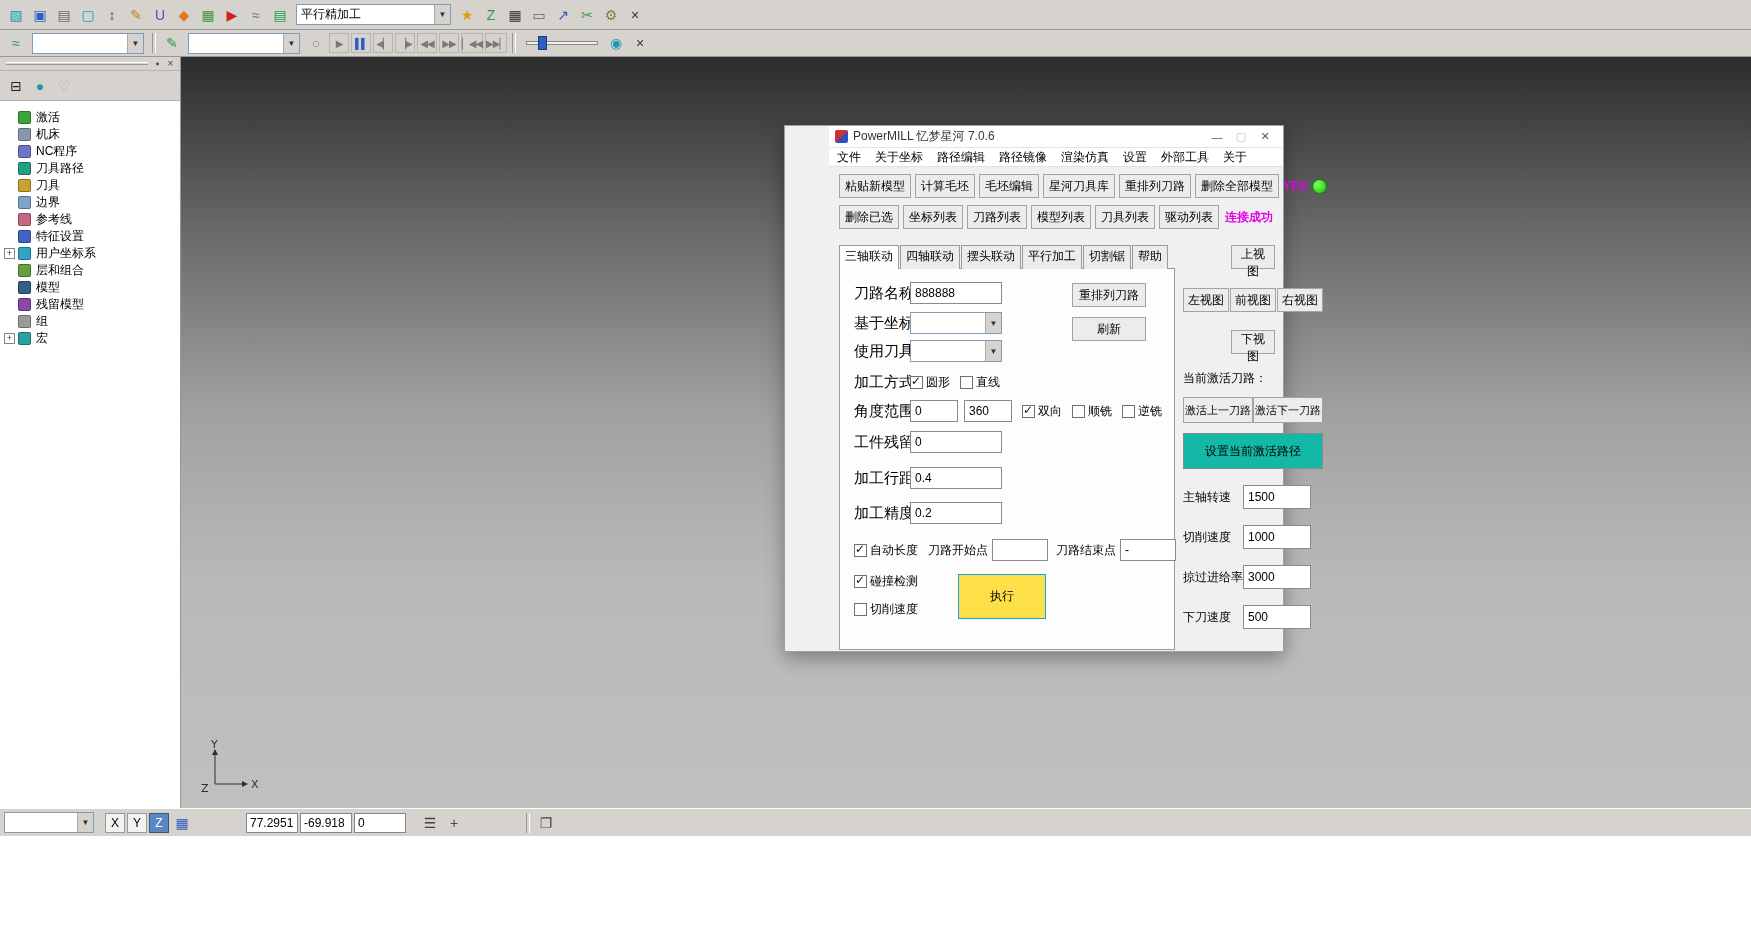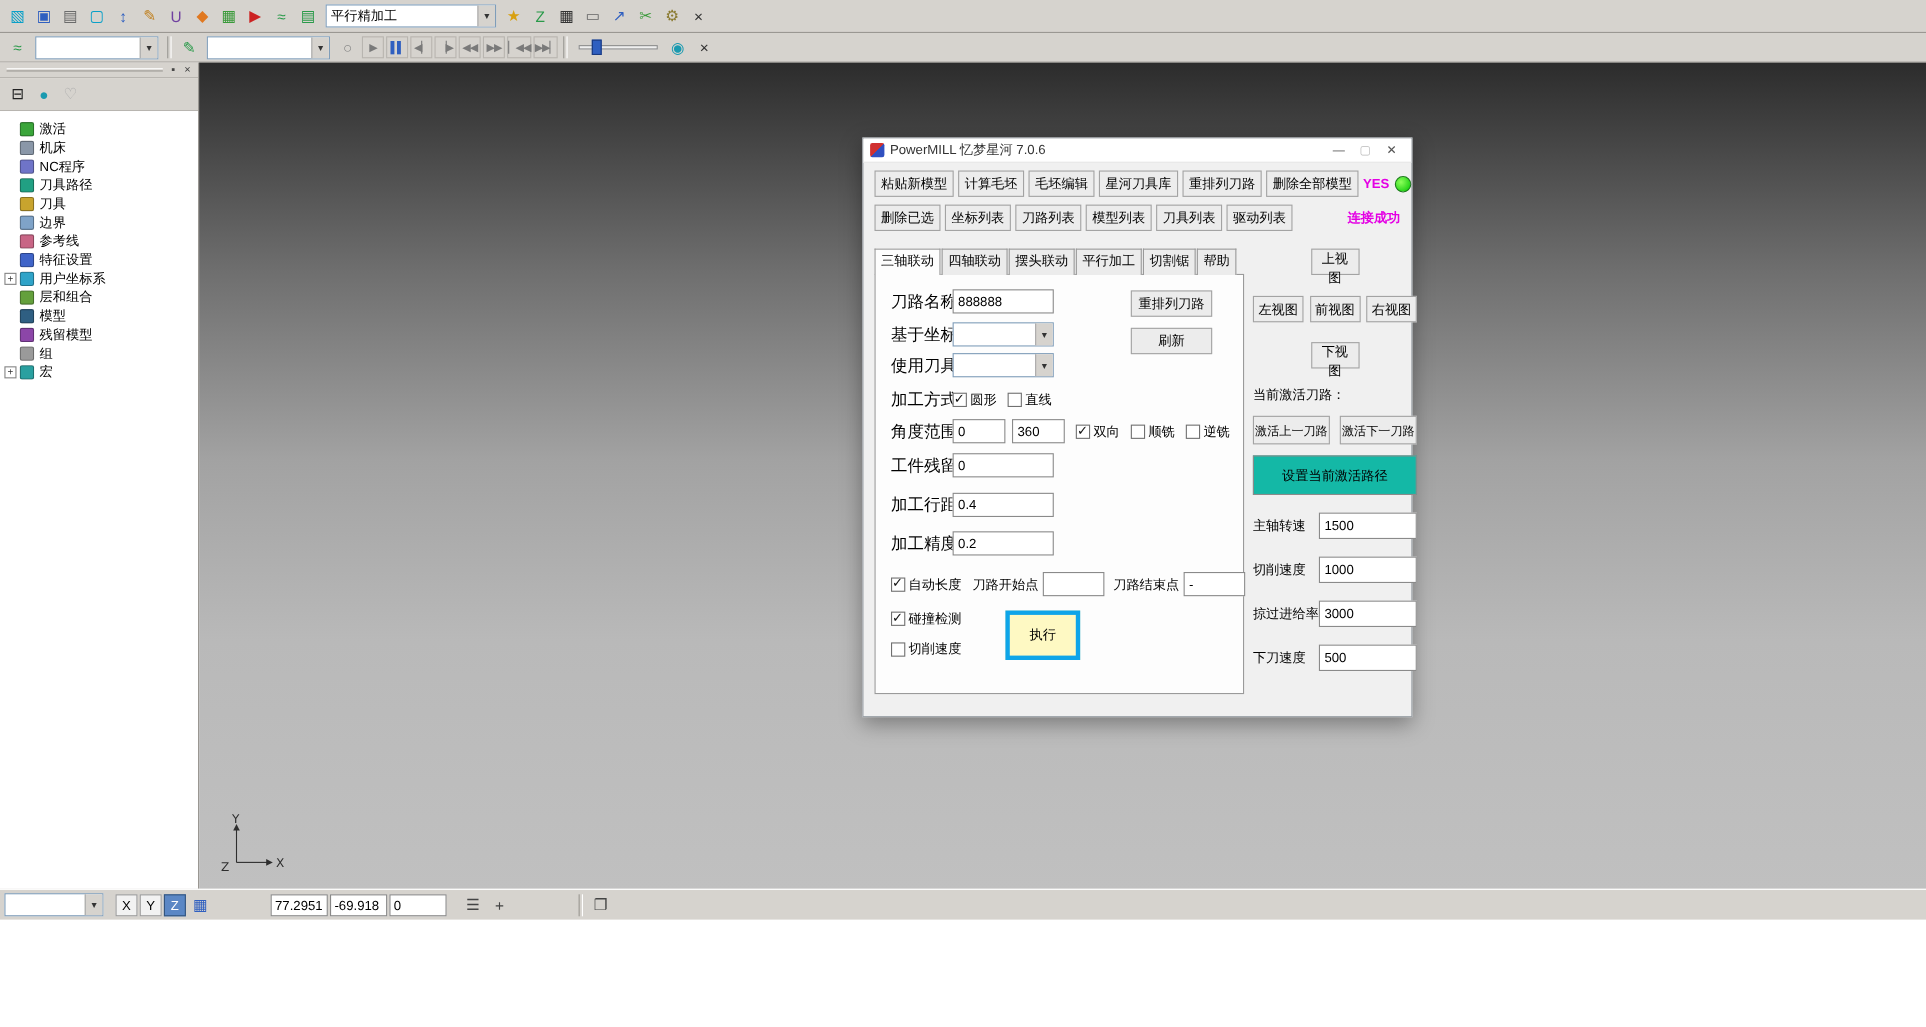--- a/index.html
+++ b/index.html
@@ -36,21 +36,21 @@
   #viewport{position:absolute;left:181px;top:57px;width:1570px;height:751px;background:linear-gradient(to bottom,#2c2c2c 0%,#6e6e6e 25%,#a2a2a2 48%,#b9b9b9 70%,#c0c0c0 100%);}
   #axis-triad{position:absolute;left:18px;top:683px;}
   #axis-triad text{font-size:11px;fill:#2e2e2e;font-family:"DejaVu Sans",sans-serif;}
   
   #statusbar{position:absolute;left:0;top:808px;height:28px;width:100%;background:#d6d3ce;border-top:1px solid #ffffff;display:flex;align-items:center;padding:0 4px;}
   .sb-combo{width:90px;margin-right:10px;}
   .sb-btn{width:20px;height:20px;margin:0 1px;background:#f2f2f2;border:1px solid #9a9a9a;font-size:12px;text-align:center;line-height:18px;cursor:default;}
   .sb-btn.active{background:#5b87c5;color:#fff;border-color:#33557f;}
   .sb-input{width:52px;height:20px;border:1px solid #888;padding:0 3px;font-size:12px;background:#fff;margin:0 1px;}
   
-  #dialog{position:absolute;left:784px;top:125px;width:500px;height:527px;background:#f0f0f0;border:1px solid #9aa0a6;box-shadow:0 6px 18px rgba(0,0,0,.35);z-index:10;}
+  #dialog{position:absolute;left:784px;top:125px;width:500px;height:527px;background:#f0f0f0;border:1px solid #9aa0a6;box-shadow:0 6px 18px rgba(0,0,0,.35);z-index:10;padding-left:44px;}
   .dlg-title{height:22px;background:#ffffff;display:flex;align-items:center;padding:0 6px;border-bottom:1px solid #e4e4e4;}
   .dlg-ico{width:13px;height:13px;margin-right:5px;background:linear-gradient(135deg,#d03030 0 50%,#3050c0 50% 100%);border-radius:2px;}
   .dlg-title-text{flex:1;font-size:12px;color:#333;white-space:nowrap;}
   .dlg-btn{width:24px;text-align:center;font-size:11px;color:#555;cursor:default;}
   .dlg-btn.max{color:#bbb;}
   .dlg-menu{height:19px;background:#ffffff;display:flex;align-items:center;gap:14px;padding:0 8px;border-bottom:1px solid #e0e0e0;}
   .menu-item{font-size:12px;cursor:default;}
   .btn-row{display:flex;align-items:center;margin:7px 10px 0 10px;}
   .btn-group{display:flex;align-items:flex-end;}
   .win-btn{height:24px;padding:0 5px;font-size:12px;background:#ececec;border:1px solid #a3a3a3;margin-right:4px;cursor:default;white-space:nowrap;}
@@ -65,34 +65,34 @@
   .frow{display:flex;align-items:center;height:22px;}
   .flabel{width:56px;flex:none;font-size:15px;white-space:nowrap;}
   .txt{height:22px;border:1px solid #8a8a8a;padding:0 4px;background:#fff;font-size:12px;}
   .w92{width:92px;} .w48{width:48px;} .w56{width:56px;}
   .combo.w92{height:22px;}
   .chk{display:inline-flex;align-items:center;margin-right:10px;cursor:default;font-size:12px;white-space:nowrap;}
   .chk .box{width:13px;height:13px;border:1px solid #707070;background:#fff;display:inline-block;margin-right:3px;position:relative;}
   .chk.checked .box::after{content:"✓";position:absolute;left:0;top:-3px;font-size:12px;color:#111;}
   .panel-abs-btn{position:absolute;right:28px;width:74px;height:24px;background:#ececec;border:1px solid #a3a3a3;font-size:12px;cursor:default;}
   #rearrange2{top:14px;} #refresh{top:48px;}
-  #execute{position:absolute;left:118px;top:305px;width:68px;height:45px;background:#fef9c3;border:4px solid #0ea5e9;font-size:12px;cursor:default;}
+  #execute{position:absolute;left:118px;top:305px;width:88px;height:45px;background:#fde047;border:1px solid #0ea5e9;font-size:12px;cursor:default;}
   .mb8{margin-bottom:8px;}.mb6{margin-bottom:6px;}.mb9{margin-bottom:9px;}.mb7{margin-bottom:7px;}.mb14{margin-bottom:14px;}.mb13{margin-bottom:13px;}.mb15{margin-bottom:15px;}
   .right-col{flex:1;padding-top:0;}
   .view-btn{height:24px;background:#ececec;border:1px solid #a3a3a3;font-size:12px;cursor:default;padding:0 4px;}
   .vb-c{display:block;margin:0 auto;width:44px;}
   .view-row{display:flex;justify-content:space-between;margin-top:19px;}
   .vb-bottom{margin-top:18px;}
   .active-tp-label{margin-top:16px;font-size:12px;}
   .tp-row{display:flex;justify-content:space-between;margin-top:10px;align-items:center;}
   .tp-btn{width:70px;height:26px;font-size:11px;background:#ececec;border:1px solid #a3a3a3;cursor:default;padding:0;}
   #set-active{width:100%;height:36px;margin-top:10px;background:#14b8a6;border:1px solid #8a8a8a;font-size:12px;cursor:default;}
   .speed-row{display:flex;align-items:center;margin-top:16px;}
   .speed-label{width:60px;flex:none;font-size:12px;white-space:nowrap;}
-  .speed-input{width:89px;height:24px;}
+  .speed-input{width:68px;height:24px;}
 </style>
 </head>
 <body>
 
 <div id="toolbar1" class="toolbar">
   <span id="tb1-left" style="display:inline-flex;align-items:center;">
       <span class="tb-icon" style="color: rgb(10, 160, 200);">▧</span>
       <span class="tb-icon" style="color: rgb(47, 95, 192);">▣</span>
       <span class="tb-icon" style="color: rgb(107, 107, 107);">▤</span>
       <span class="tb-icon" style="color: rgb(10, 160, 200);">▢</span>
@@ -269,20 +269,30 @@
 </div>
 
 <div id="dialog">
   <div class="dlg-title">
     <span class="dlg-ico"></span>
     <span class="dlg-title-text">PowerMILL 忆梦星河  7.0.6</span>
     <span class="dlg-btn">—</span>
     <span class="dlg-btn max">▢</span>
     <span class="dlg-btn">✕</span>
   </div>
+  <div class="dlg-menu" id="dlg-menu">
+      <span class="menu-item">文件</span>
+      <span class="menu-item">关于坐标</span>
+      <span class="menu-item">路径编辑</span>
+      <span class="menu-item">路径镜像</span>
+      <span class="menu-item">渲染仿真</span>
+      <span class="menu-item">设置</span>
+      <span class="menu-item">外部工具</span>
+      <span class="menu-item">关于</span>
+    </div>
 
   <div class="btn-row">
     <div class="btn-group" id="dlg-row1">
         <button class="win-btn">粘贴新模型</button>
         <button class="win-btn">计算毛坯</button>
         <button class="win-btn">毛坯编辑</button>
         <button class="win-btn">星河刀具库</button>
         <button class="win-btn">重排列刀路</button>
         <button class="win-btn">删除全部模型</button>
       </div>

